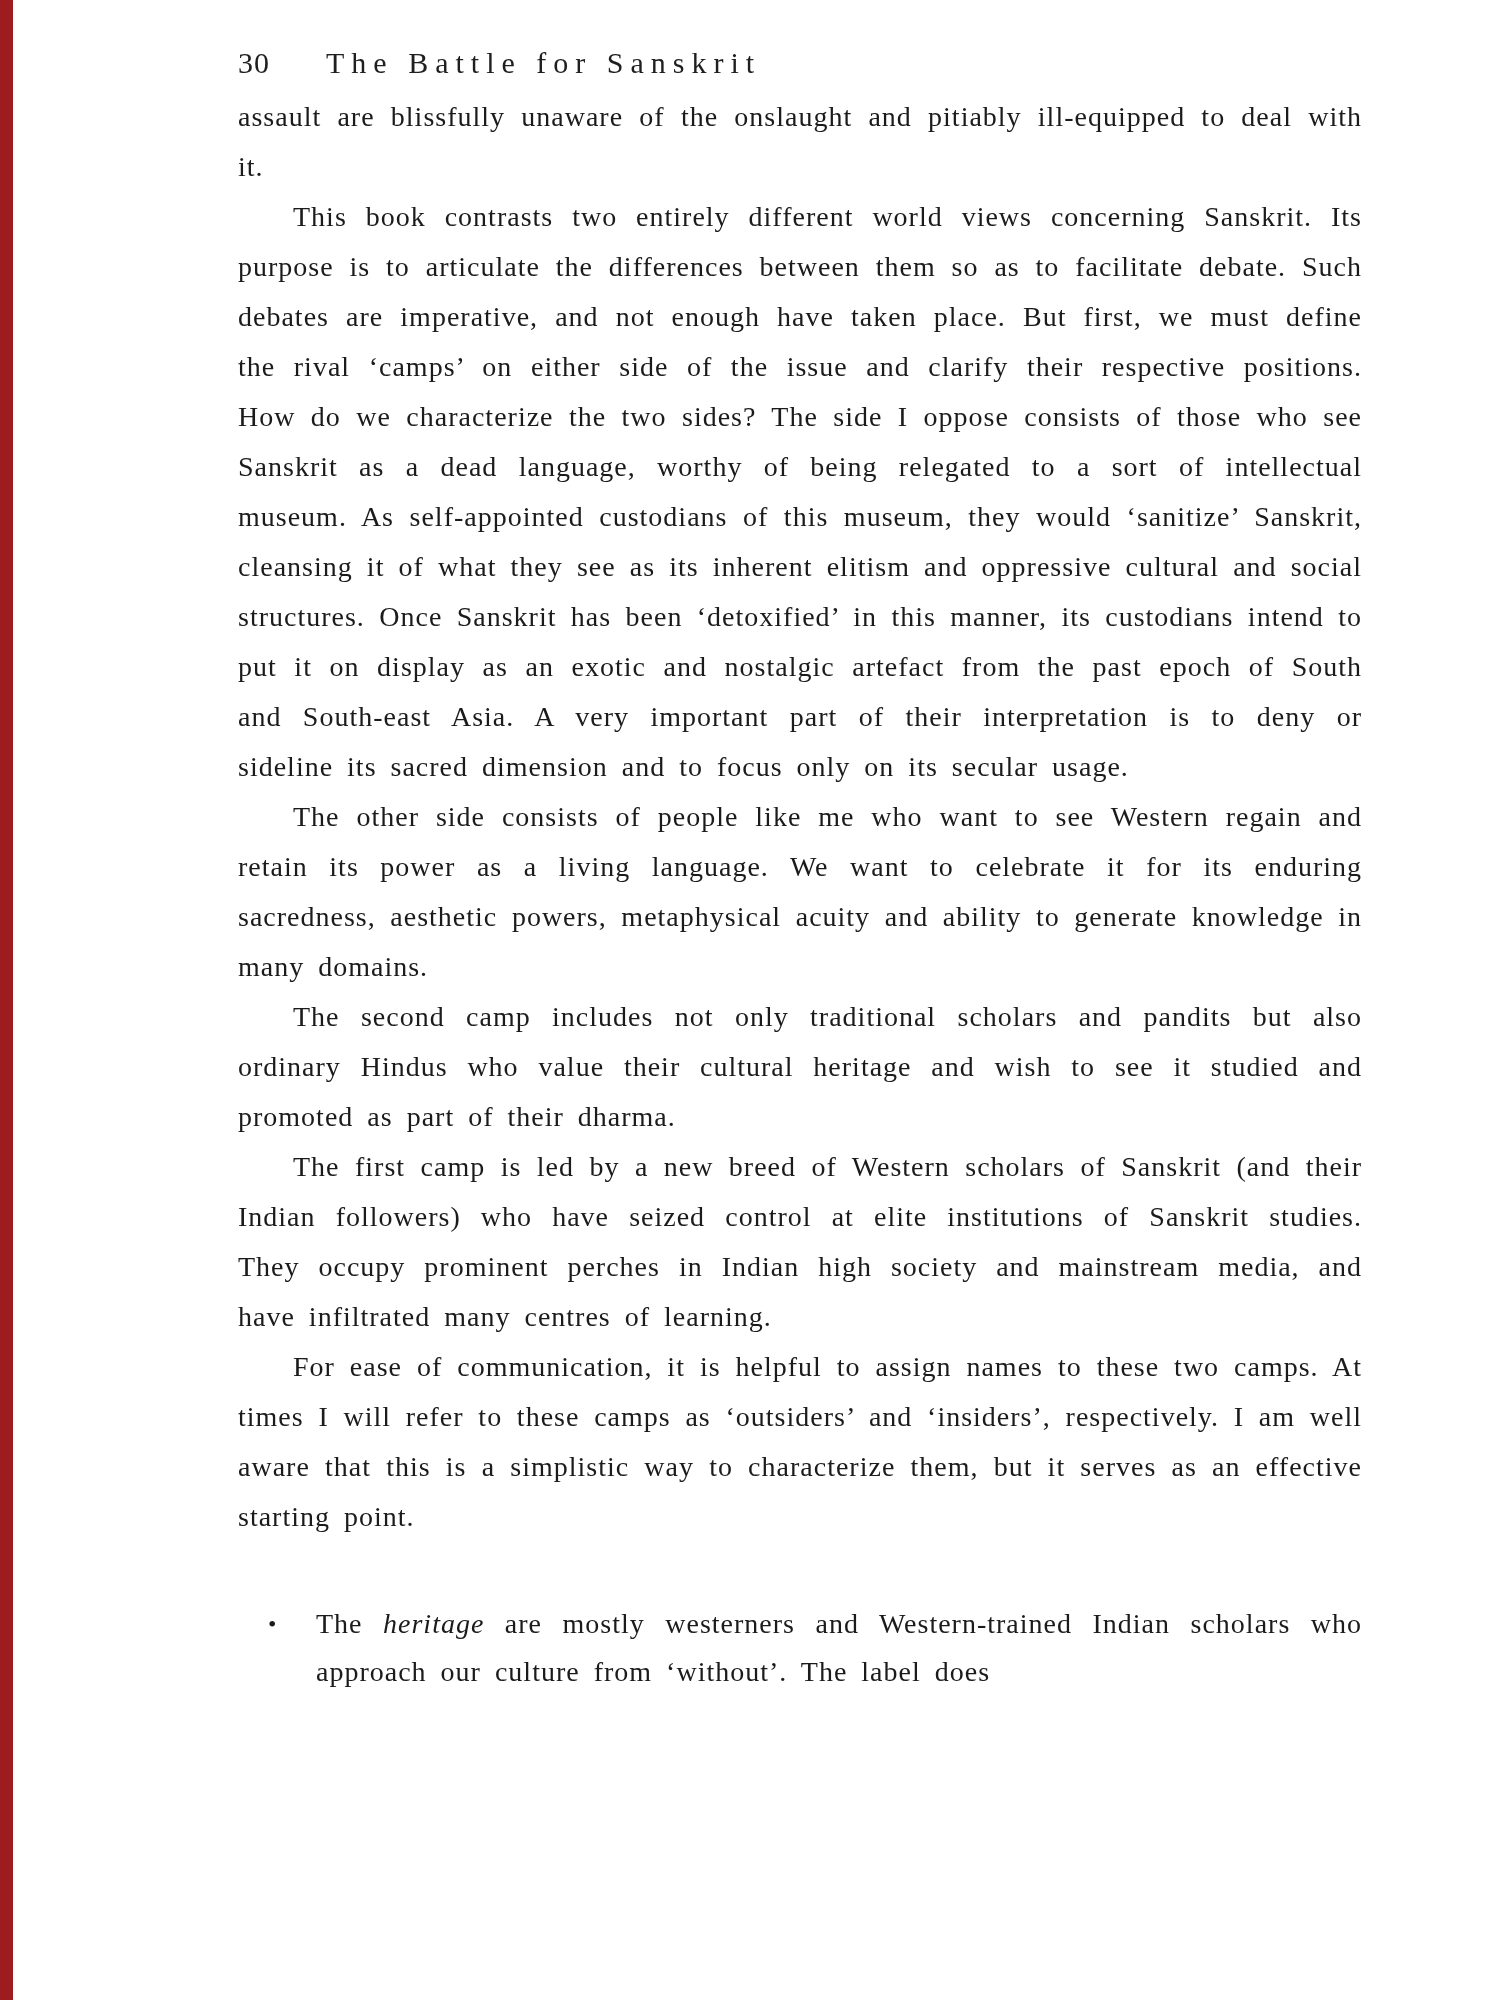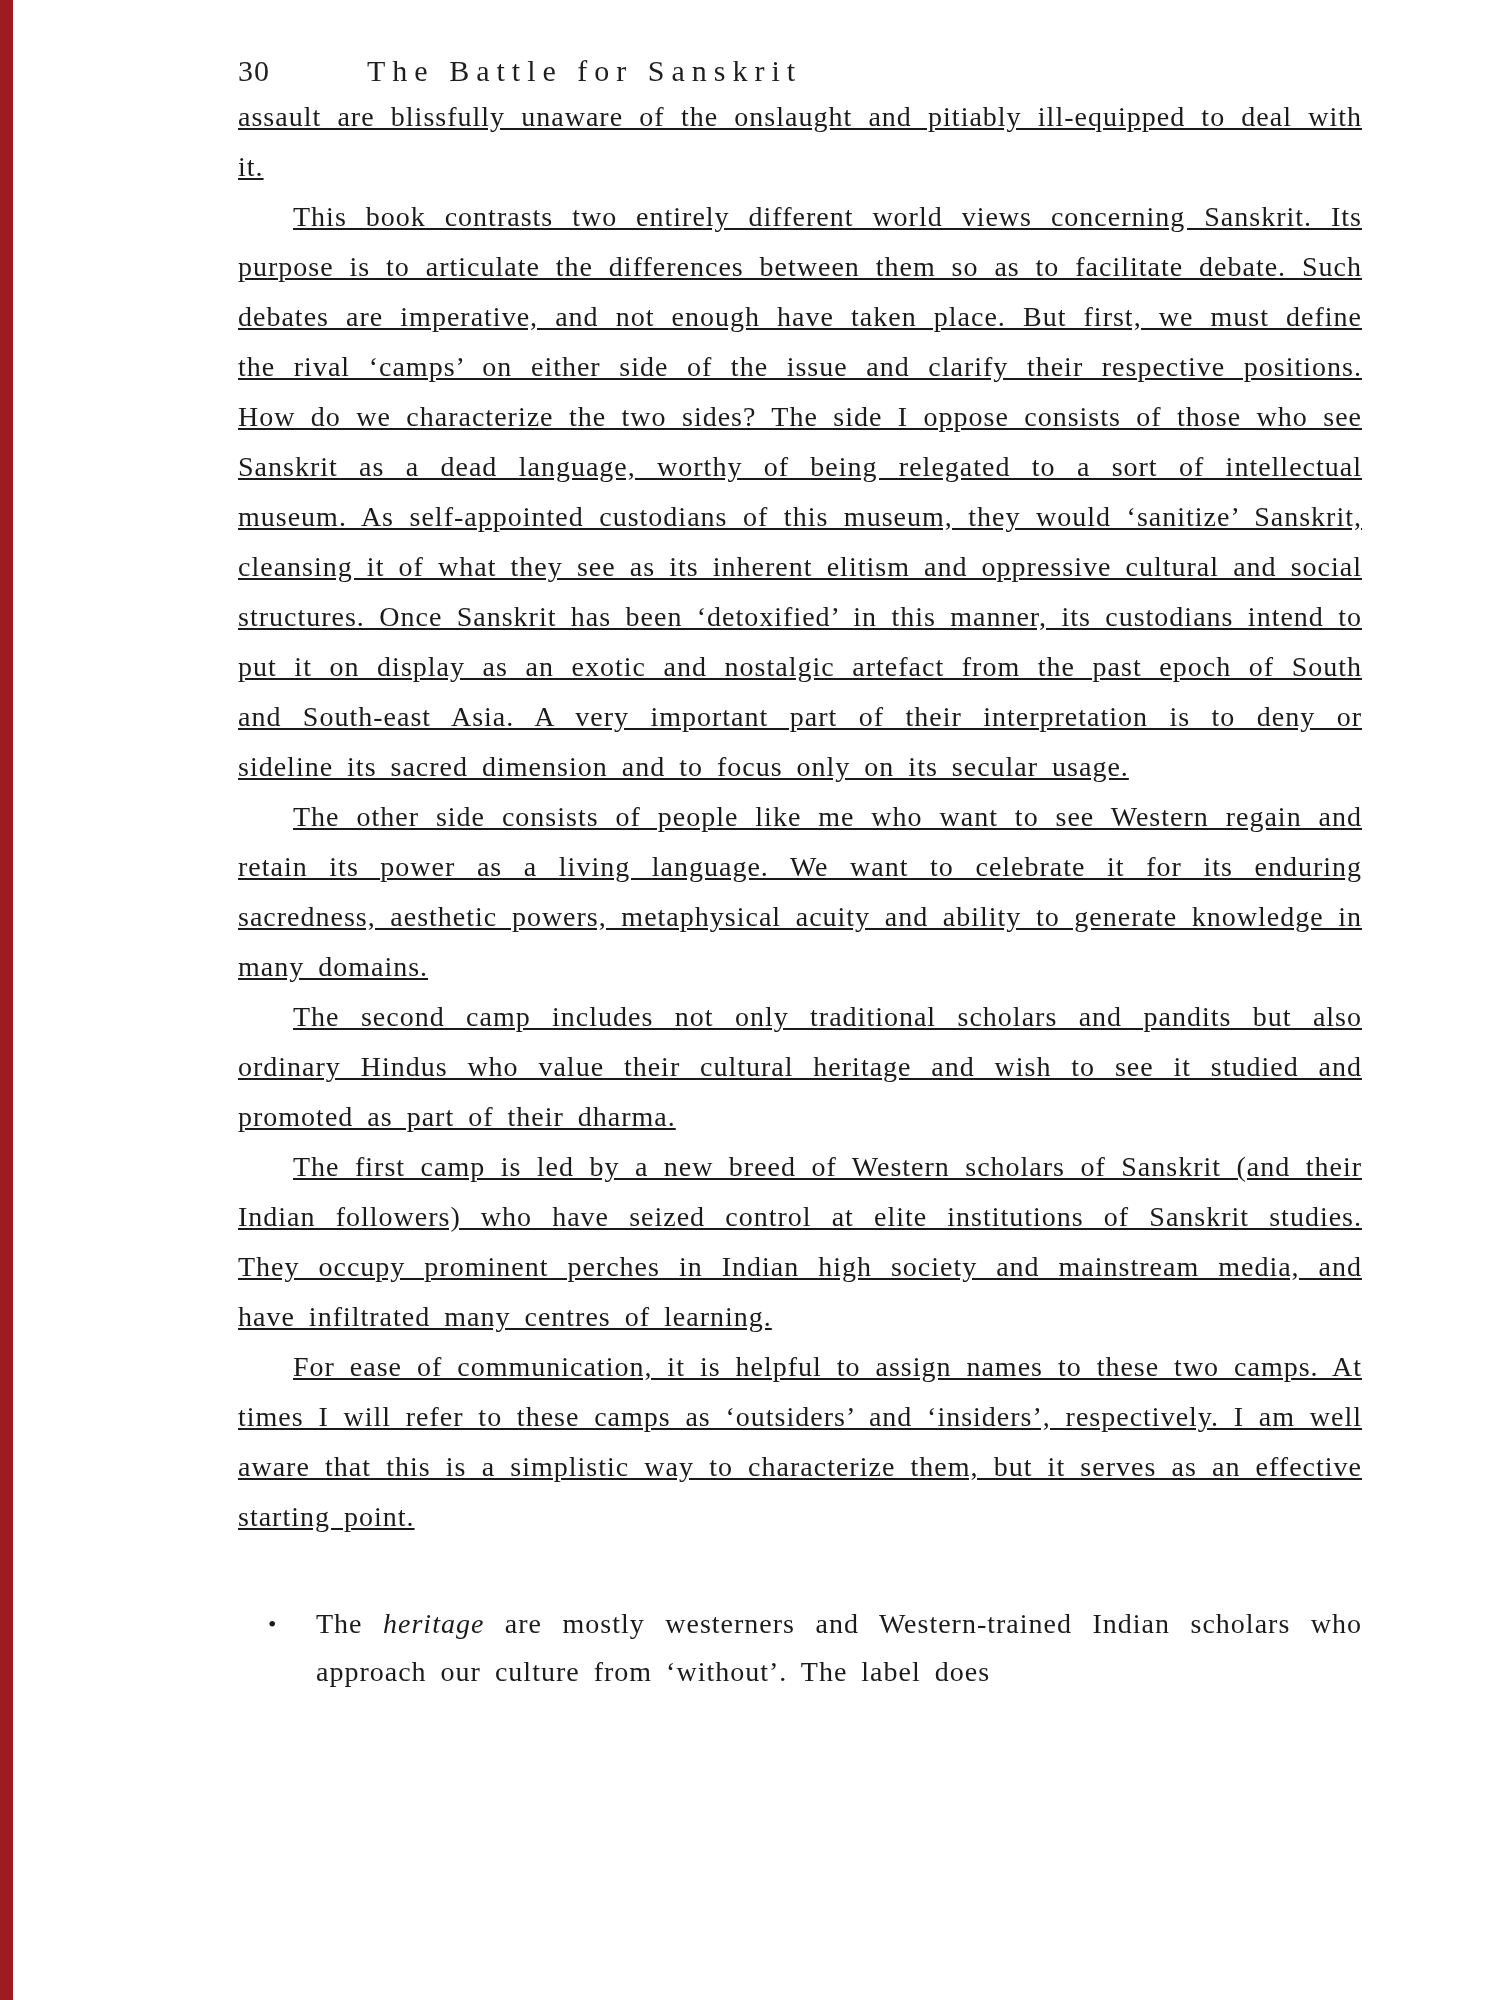--- a/index.html
+++ b/index.html
@@ -27,41 +27,39 @@
 
   .text-col {
     position: absolute;
     left: 238px;
     top: 0;
     width: 1124px;
   }
 
   .running-head {
     display: flex;
-    align-items: flex-end;
+    align-items: center;
     padding-top: 38px;
     height: 88px;
     color: #1f1f1f;
-    gap: 41px;
   }
 
   .page-number {
     font-size: 30px;
     letter-spacing: 1px;
   }
 
   .running-title {
     margin-left: 56px;
     font-size: 30px;
     letter-spacing: 7px;
   }
 
   .body-text {
     padding-top: 4px;
-    text-decoration: underline;
   }
 
   .body-text p {
     font-size: 28px;
     line-height: 50px;
     text-align: justify;
     letter-spacing: 1px;
     word-spacing: 6px;
     color: #1b1b1b;
   }

